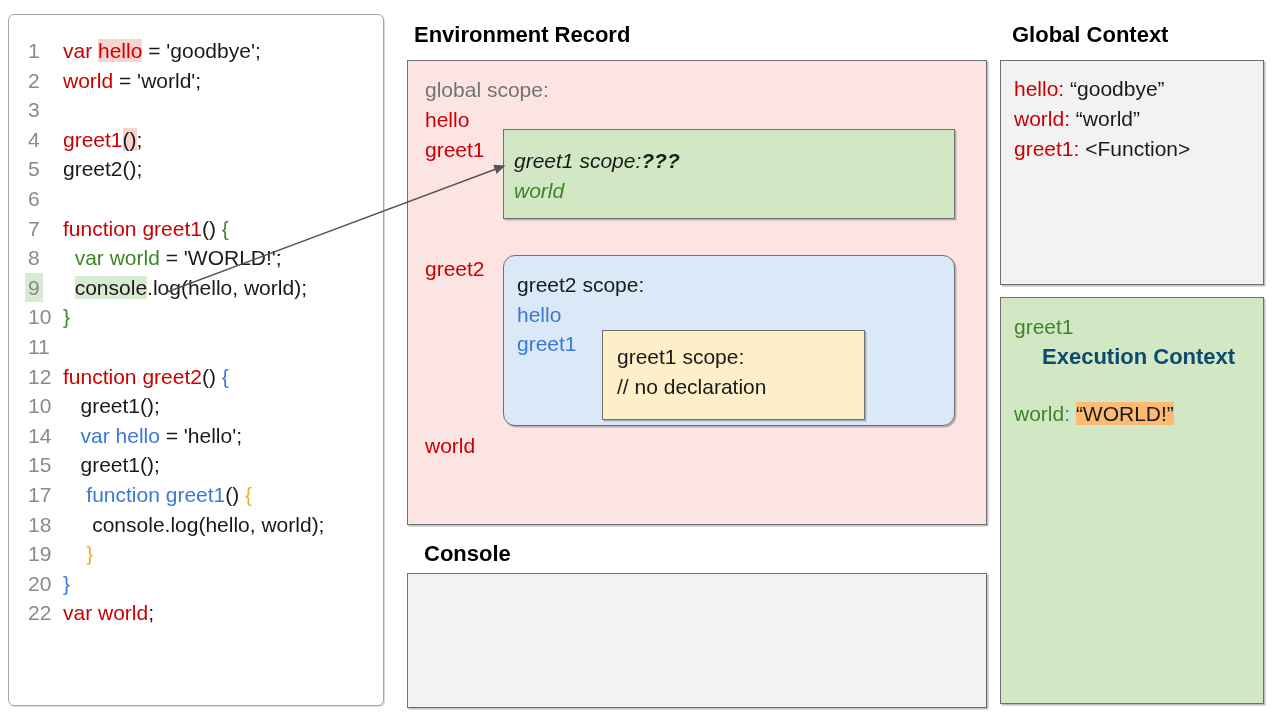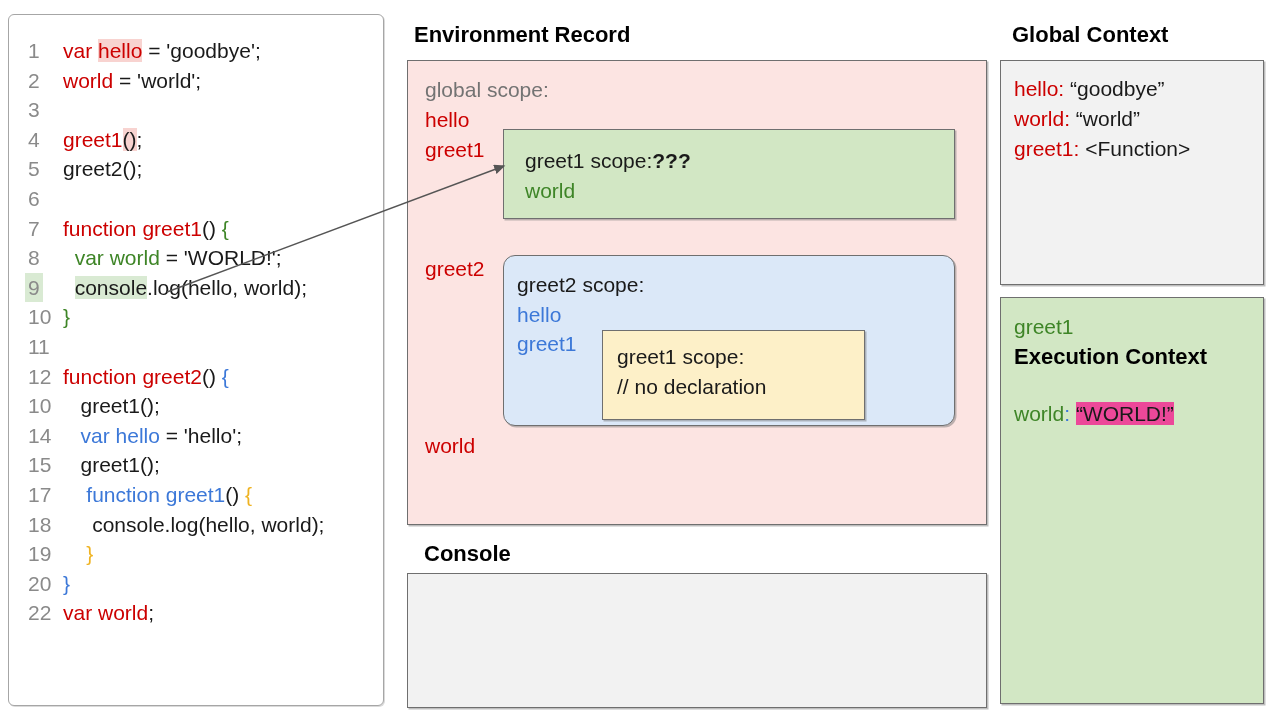--- a/index.html
+++ b/index.html
@@ -22,52 +22,52 @@
   .gutter{width:38px;flex:0 0 38px;color:#8a8a8a;}
   .gutter .num{display:inline-block;padding:0 3px;}
   .gutter .num.hl-green{background:#d9ead3;}
   .code-text{white-space:pre;text-align:center;}
   .c-red{color:#cc0000;}
   .c-green{color:#3e8527;}
   .c-blue{color:#3c78d8;}
   .c-yellow{color:#efb322;}
   .hl-pink{background:#f8d3d0;}
   .hl-green{background:#d9ead3;}
-  .hl-lavender{background:#ec4899;}
+  .hl-lavender{background:#fdba74;}
 
   
   .sec-title{font-weight:bold;font-size:22px;color:#000;}
 
   
   .box{border:1.5px solid #6f6f6f;box-sizing:border-box;
        box-shadow:1.5px 1.5px 0 rgba(110,110,110,.45);}
   .box-pink{background:#fce4e2;}
   .box-green{background:#d2e7c4;}
   .box-blue{background:#dbe8f8;border-radius:12px;}
   .box-yellow{background:#fdf0c8;}
   .box-gray{background:#f2f2f2;}
 
   .env-box{left:407px;top:60px;width:580px;height:465px;}
   .env-label{position:absolute;left:17px;line-height:29px;}
   .greet1-scope{position:absolute;left:95px;top:68px;width:452px;height:90px;
-                padding:16px 0 0 21px;}
+                padding:16px 0 0 10px;font-style:italic;}
   .greet2-scope{position:absolute;left:95px;top:194px;width:452px;height:171px;
                 padding:14px 0 0 13px;}
   .scope-line{line-height:29.6px;}
   .inner-scope{position:absolute;left:98px;top:74px;width:263px;height:90px;
                padding:11px 0 0 14px;}
 
   .console-box{left:407px;top:573px;width:580px;height:135px;}
 
   .gc-box{left:1000px;top:60px;width:264px;height:225px;padding:13px 0 0 13px;}
   .gc-row{line-height:29.8px;white-space:pre;}
 
   .ec-box{left:1000px;top:297px;width:264px;height:407px;padding:14px 0 0 13px;}
   .ec-fn{line-height:29.6px;color:#3e8527;}
-  .ec-heading{line-height:29.6px;font-weight:bold;font-size:22px;color:#000000;}
+  .ec-heading{line-height:29.6px;font-weight:bold;font-size:22px;color:#0c4a6e;margin-left:28px;}
   .ec-var{margin-top:28px;line-height:29.6px;white-space:pre;}
 
   .arrow-overlay{position:absolute;left:0;top:0;pointer-events:none;}
 </style>
 </head>
 <body>
 
 <div class="abs code-panel">
   <div id="code-lines">
       <div class="code-line"><span class="gutter"><span class="num">1</span></span><span class="code-text"><span class="c-red">var </span><span class="c-red hl-pink">hello</span><span> = 'goodbye';</span></span></div>

